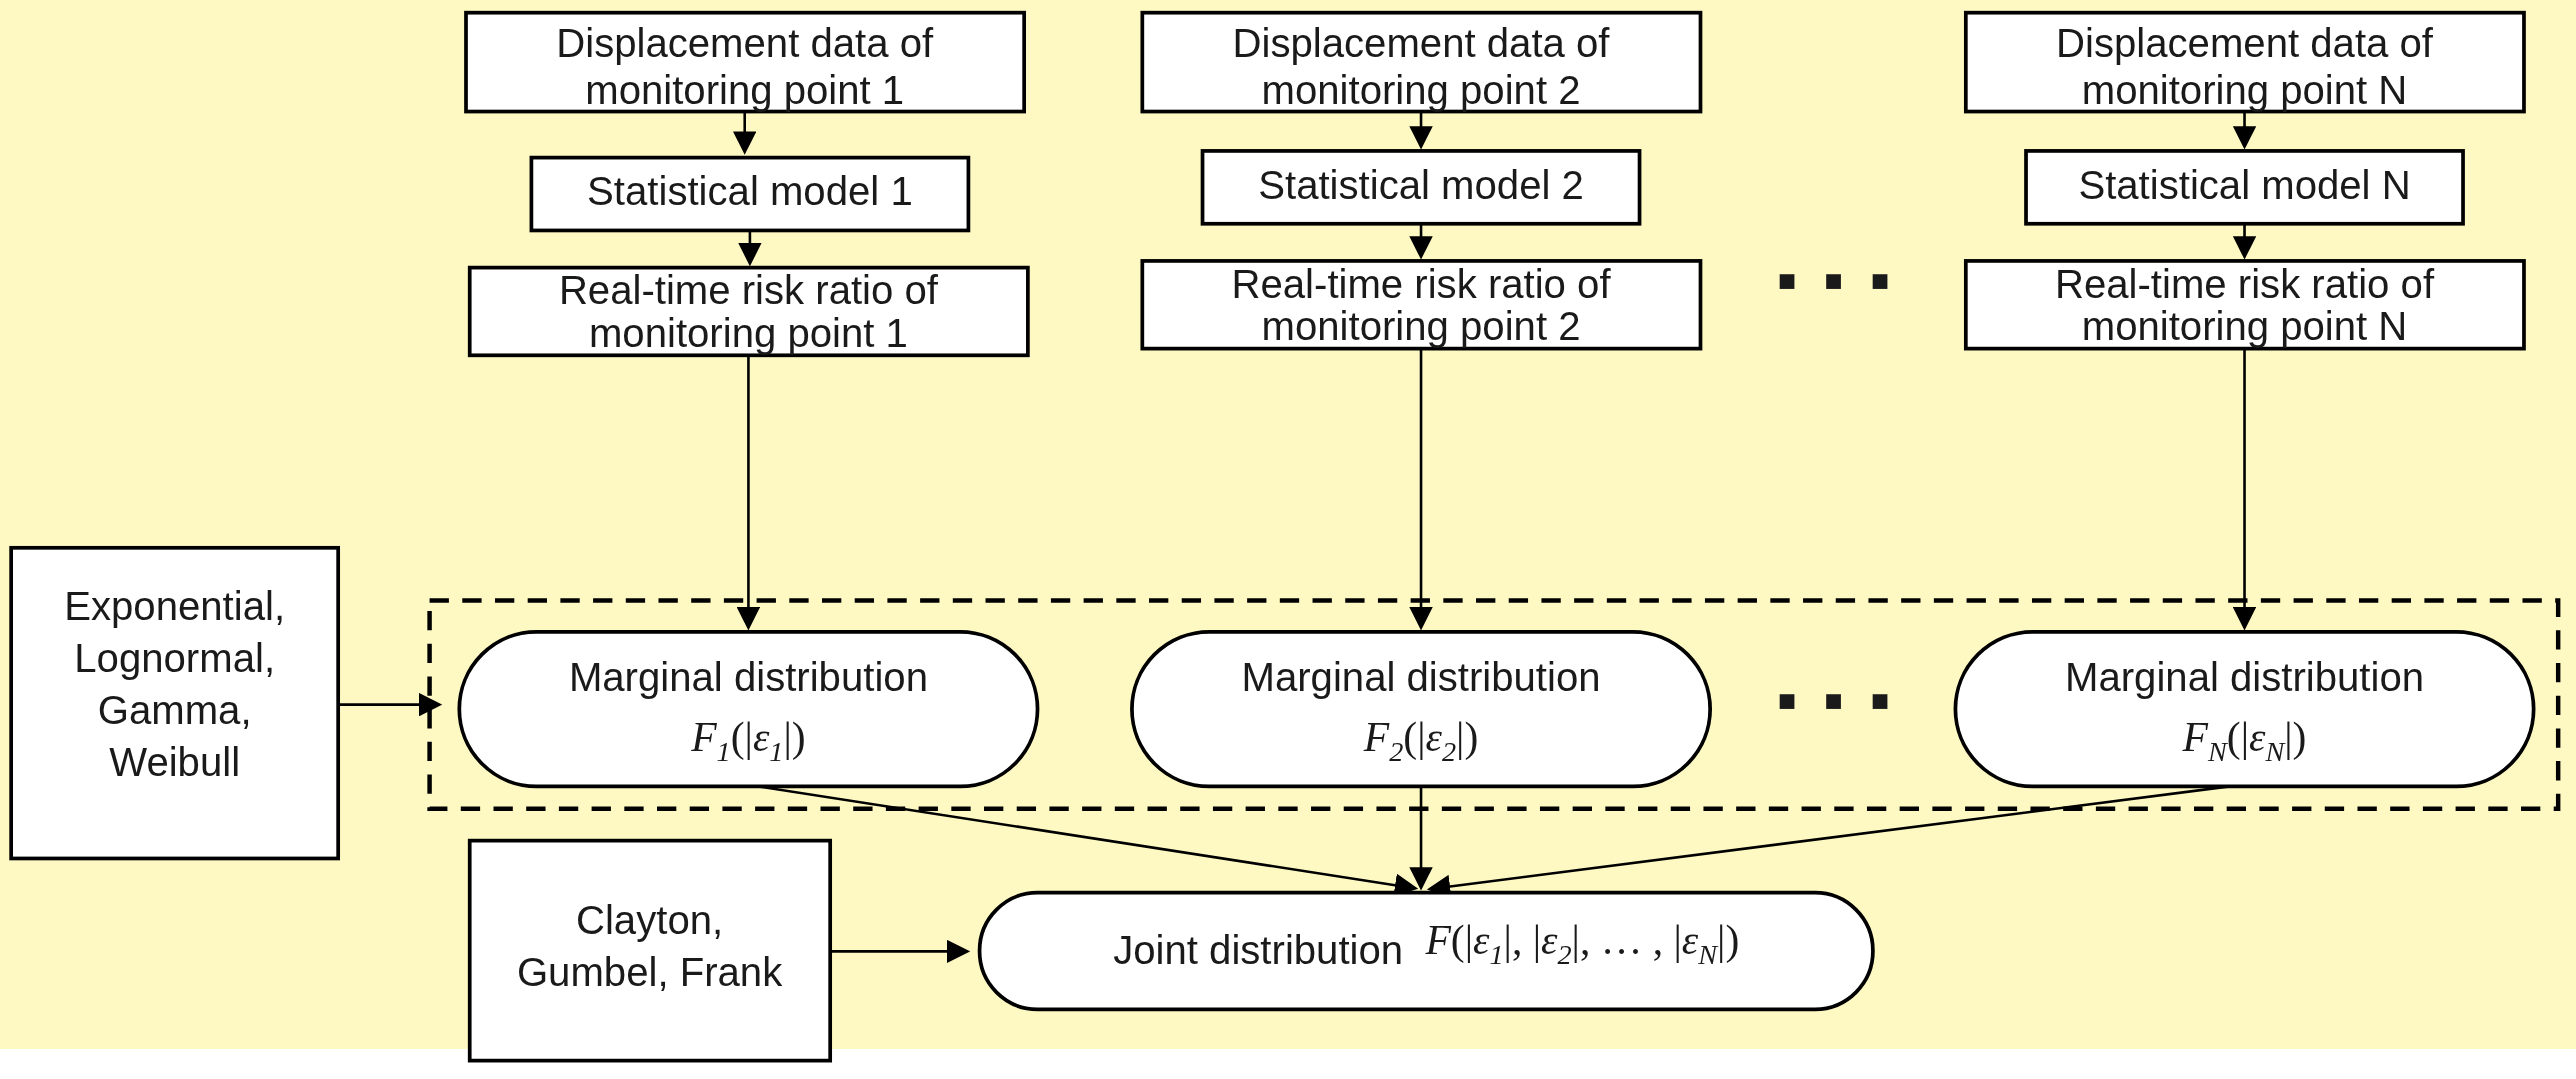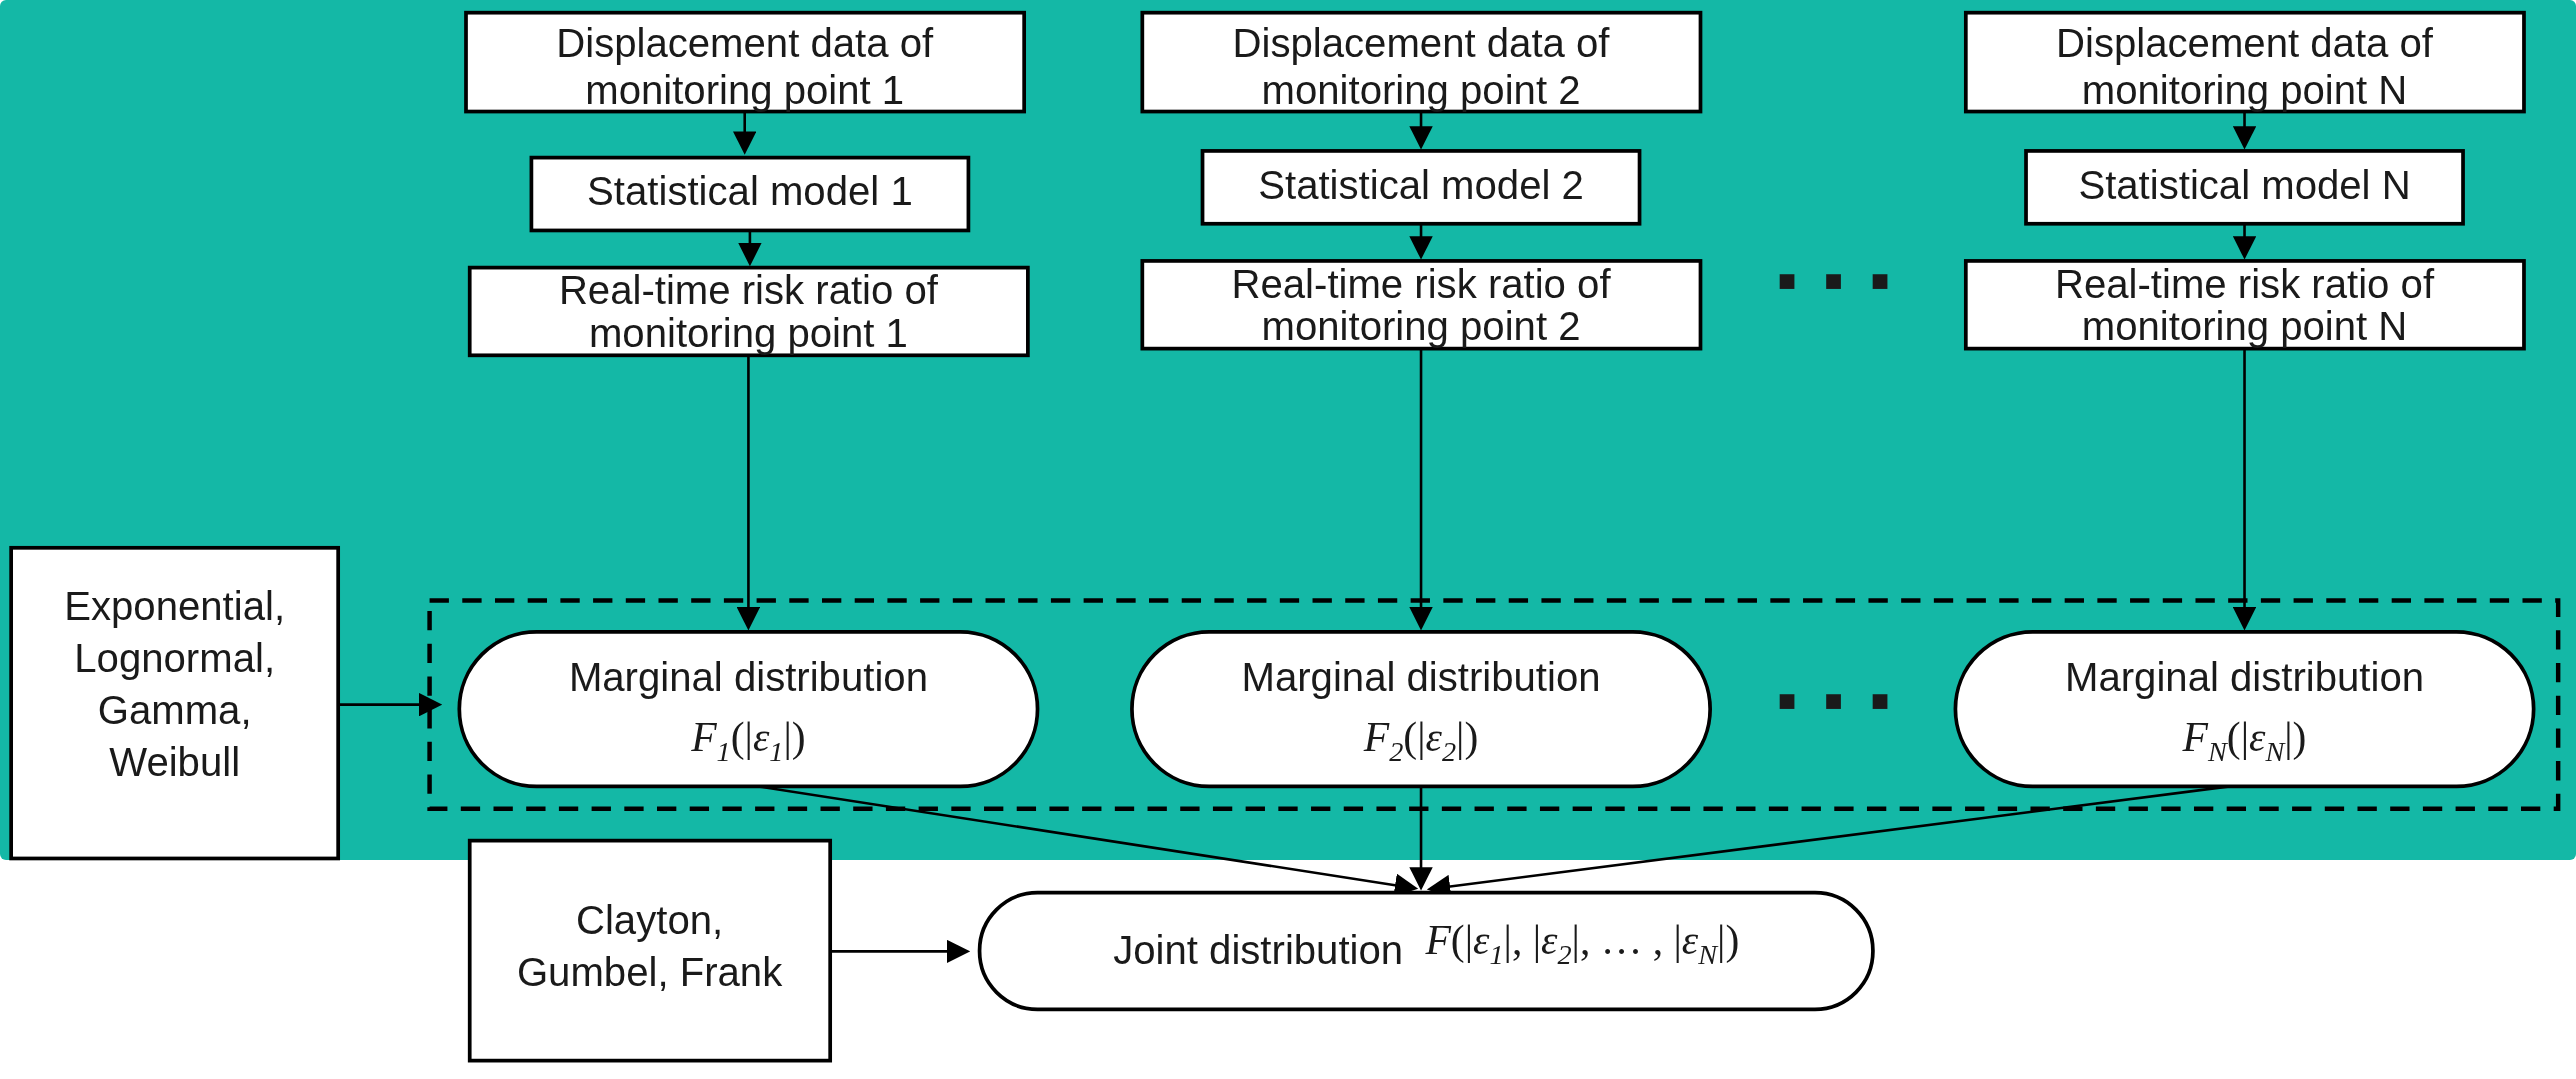--- a/index.html
+++ b/index.html
@@ -9,23 +9,22 @@
   }
   body {
     width: 2576px;
     height: 1080px;
     font-family: "Liberation Sans", sans-serif;
     overflow: hidden;
   }
   #diagram-root {
     position: relative;
     width: 2576px;
-    height: 860px;
-    background: #14b8a6;
-    border-radius: 6px;
+    height: 1049px;
+    background: #fef9c3;
   }
   svg.diagram {
     display: block;
     width: 2576px;
     height: 1080px;
   }
   .node-rect {
     fill: #ffffff;
     stroke: #000000;
     stroke-width: 5;

